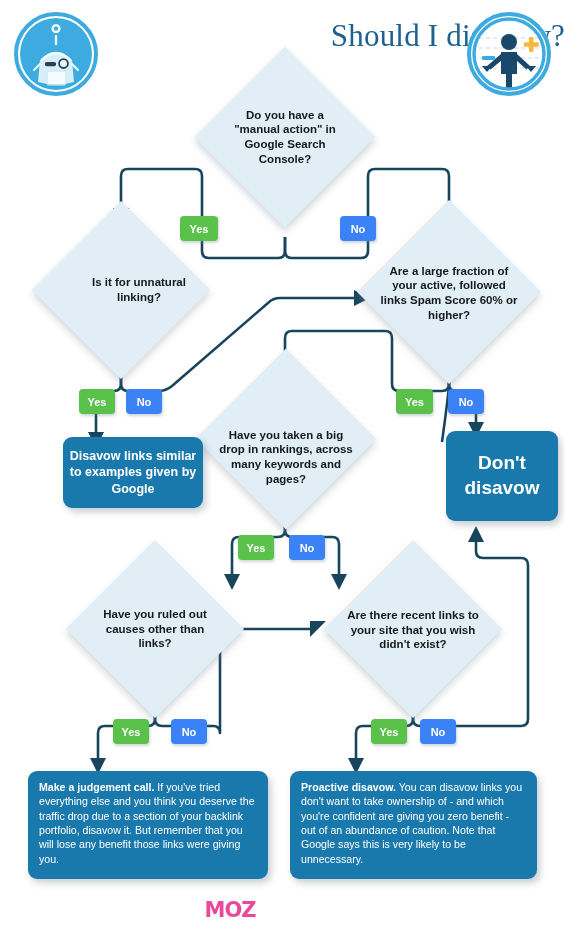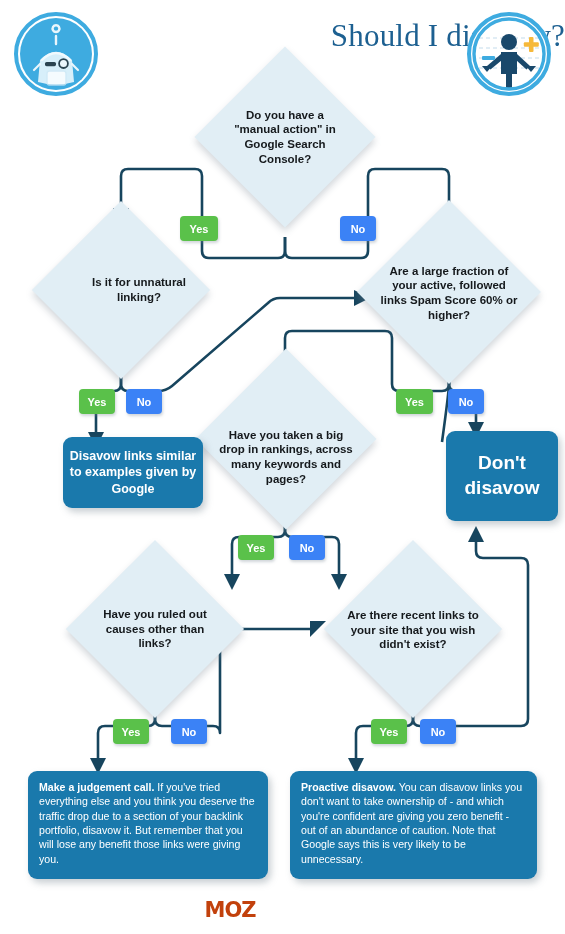--- a/index.html
+++ b/index.html
@@ -76,21 +76,21 @@
   .yn-no{background:#3b82f6;}
 
   
   #wires{position:absolute;left:0;top:0;width:565px;height:934px;}
   #wires path{fill:none;stroke:#17455e;stroke-width:2.6;stroke-linecap:butt;stroke-linejoin:round;}
   #wires polygon{fill:#17455e;}
 
   
   #moz-logo{
     position:absolute;left:0;top:898px;width:460px;text-align:center;
-    font-size:21px;font-weight:bold;color:#c2410c;letter-spacing:-1px;
+    font-size:21px;font-weight:bold;color:#ec4899;letter-spacing:-1px;
     font-family:"DejaVu Sans", sans-serif;
   }
 </style>
 </head>
 <body>
 
 <div id="stage">
 
   <div class="badge-circle" id="robot-badge">
     <svg width="76" height="76" viewBox="0 0 76 76" aria-hidden="true">

